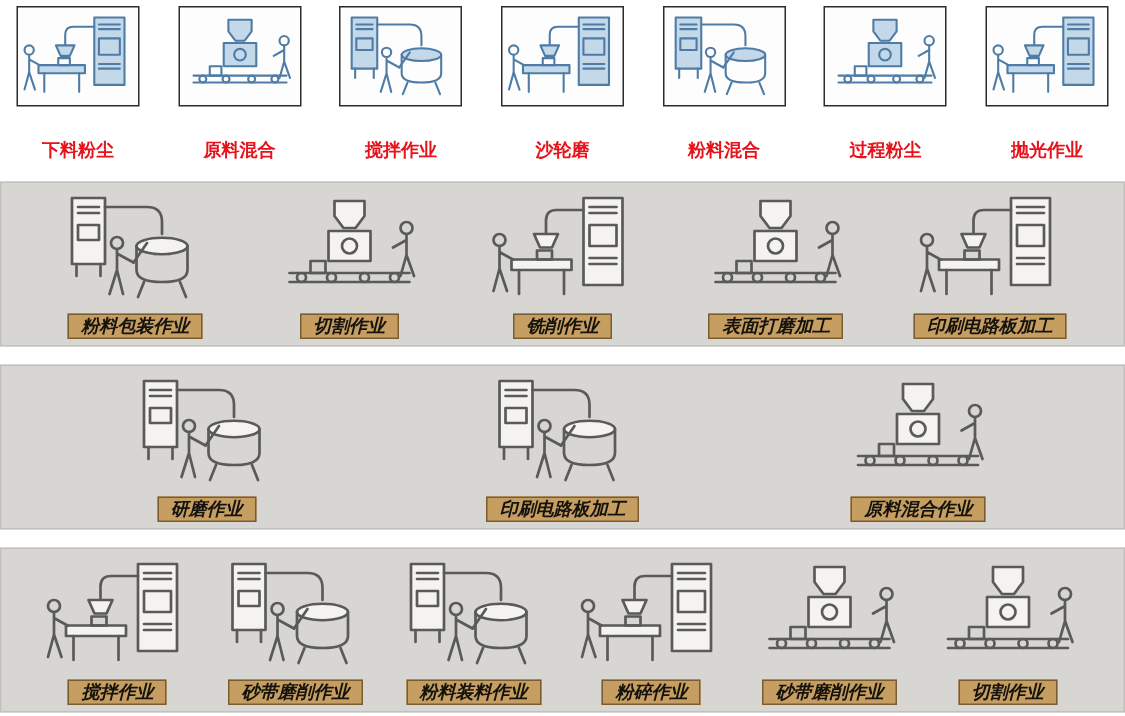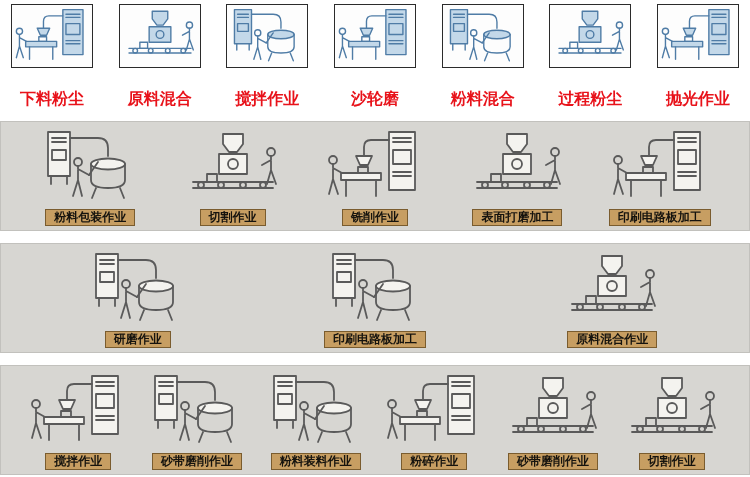--- a/index.html
+++ b/index.html
@@ -25,31 +25,32 @@
     padding:4px 8px 0 8px;height:109px;
   }
   .top-cell{
     width:88px;display:flex;flex-direction:column;align-items:center;
   }
   .top-box{
     width:82px;height:84px;border:1px solid #2b2b2b;background:#fdfdfd;
     display:flex;align-items:center;justify-content:center;
   }
   .top-label{
-    margin-top:21px;font-size:16px;font-weight:bold;
+    margin-top:21px;font-size:12px;font-weight:bold;
     color:var(--top-label);white-space:nowrap;
   }
   .top-box svg.art{color:var(--line-blue);--mfill:#c3d8e9;}
 
   
   .band{
     height:110px;margin-top:12px;background:var(--band-bg);
     border:1px solid #c2c1bd;
     display:flex;justify-content:space-around;align-items:flex-end;
     padding:4px 18px;
+    font-style:italic;
   }
   .band-cell{
     flex:1;display:flex;flex-direction:column;align-items:center;
     justify-content:flex-end;gap:3px;min-width:0;
   }
   svg.art{display:block;}
   .band-cell svg.art{color:var(--line-gray);--mfill:#f4f3ef;}
   .tag{
     background:var(--tag-bg);border:1px solid var(--tag-border);
     color:#15130e;font-size:12px;font-weight:bold;

